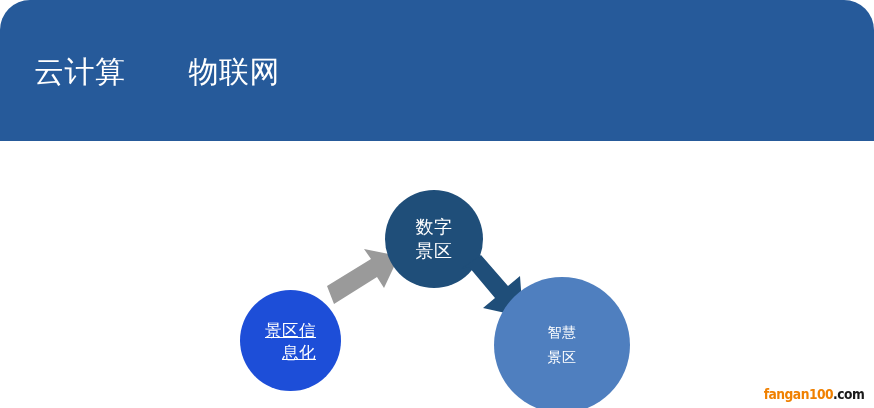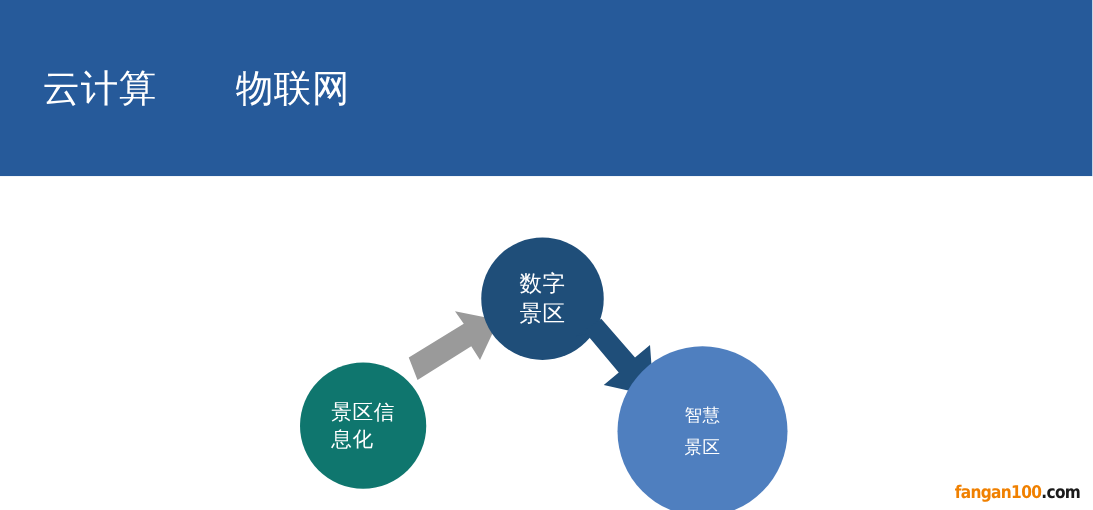--- a/index.html
+++ b/index.html
@@ -14,20 +14,21 @@
     overflow: hidden;
     position: relative;
   }
 
   #slide {
     position: relative;
     width: 874px;
     height: 408px;
     background: #ffffff;
     overflow: hidden;
+    border-radius: 30px;
   }
 
   
   #header-banner {
     position: absolute;
     left: 0;
     top: 0;
     width: 874px;
     height: 141px;
     background: #265a9a;
@@ -73,31 +74,32 @@
     color: #ffffff;
     box-sizing: border-box;
   }
 
   .node-label {
     font-size: 17px;
     line-height: 23px;
     color: #ffffff;
     letter-spacing: 0.5px;
     white-space: pre-line;
-    text-align: left;
+    text-align: right;
     font-weight: 400;
   }
 
   
   #node-informatization {
     left: 240px;
     top: 149px;
     width: 101px;
     height: 101px;
-    background: #0f766e;
+    background: #1d4ed8;
+    text-decoration: underline;
   }
   #node-informatization .node-label {
     font-size: 16.5px;
     line-height: 22px;
   }
 
   
   #node-digital {
     left: 385px;
     top: 49px;

